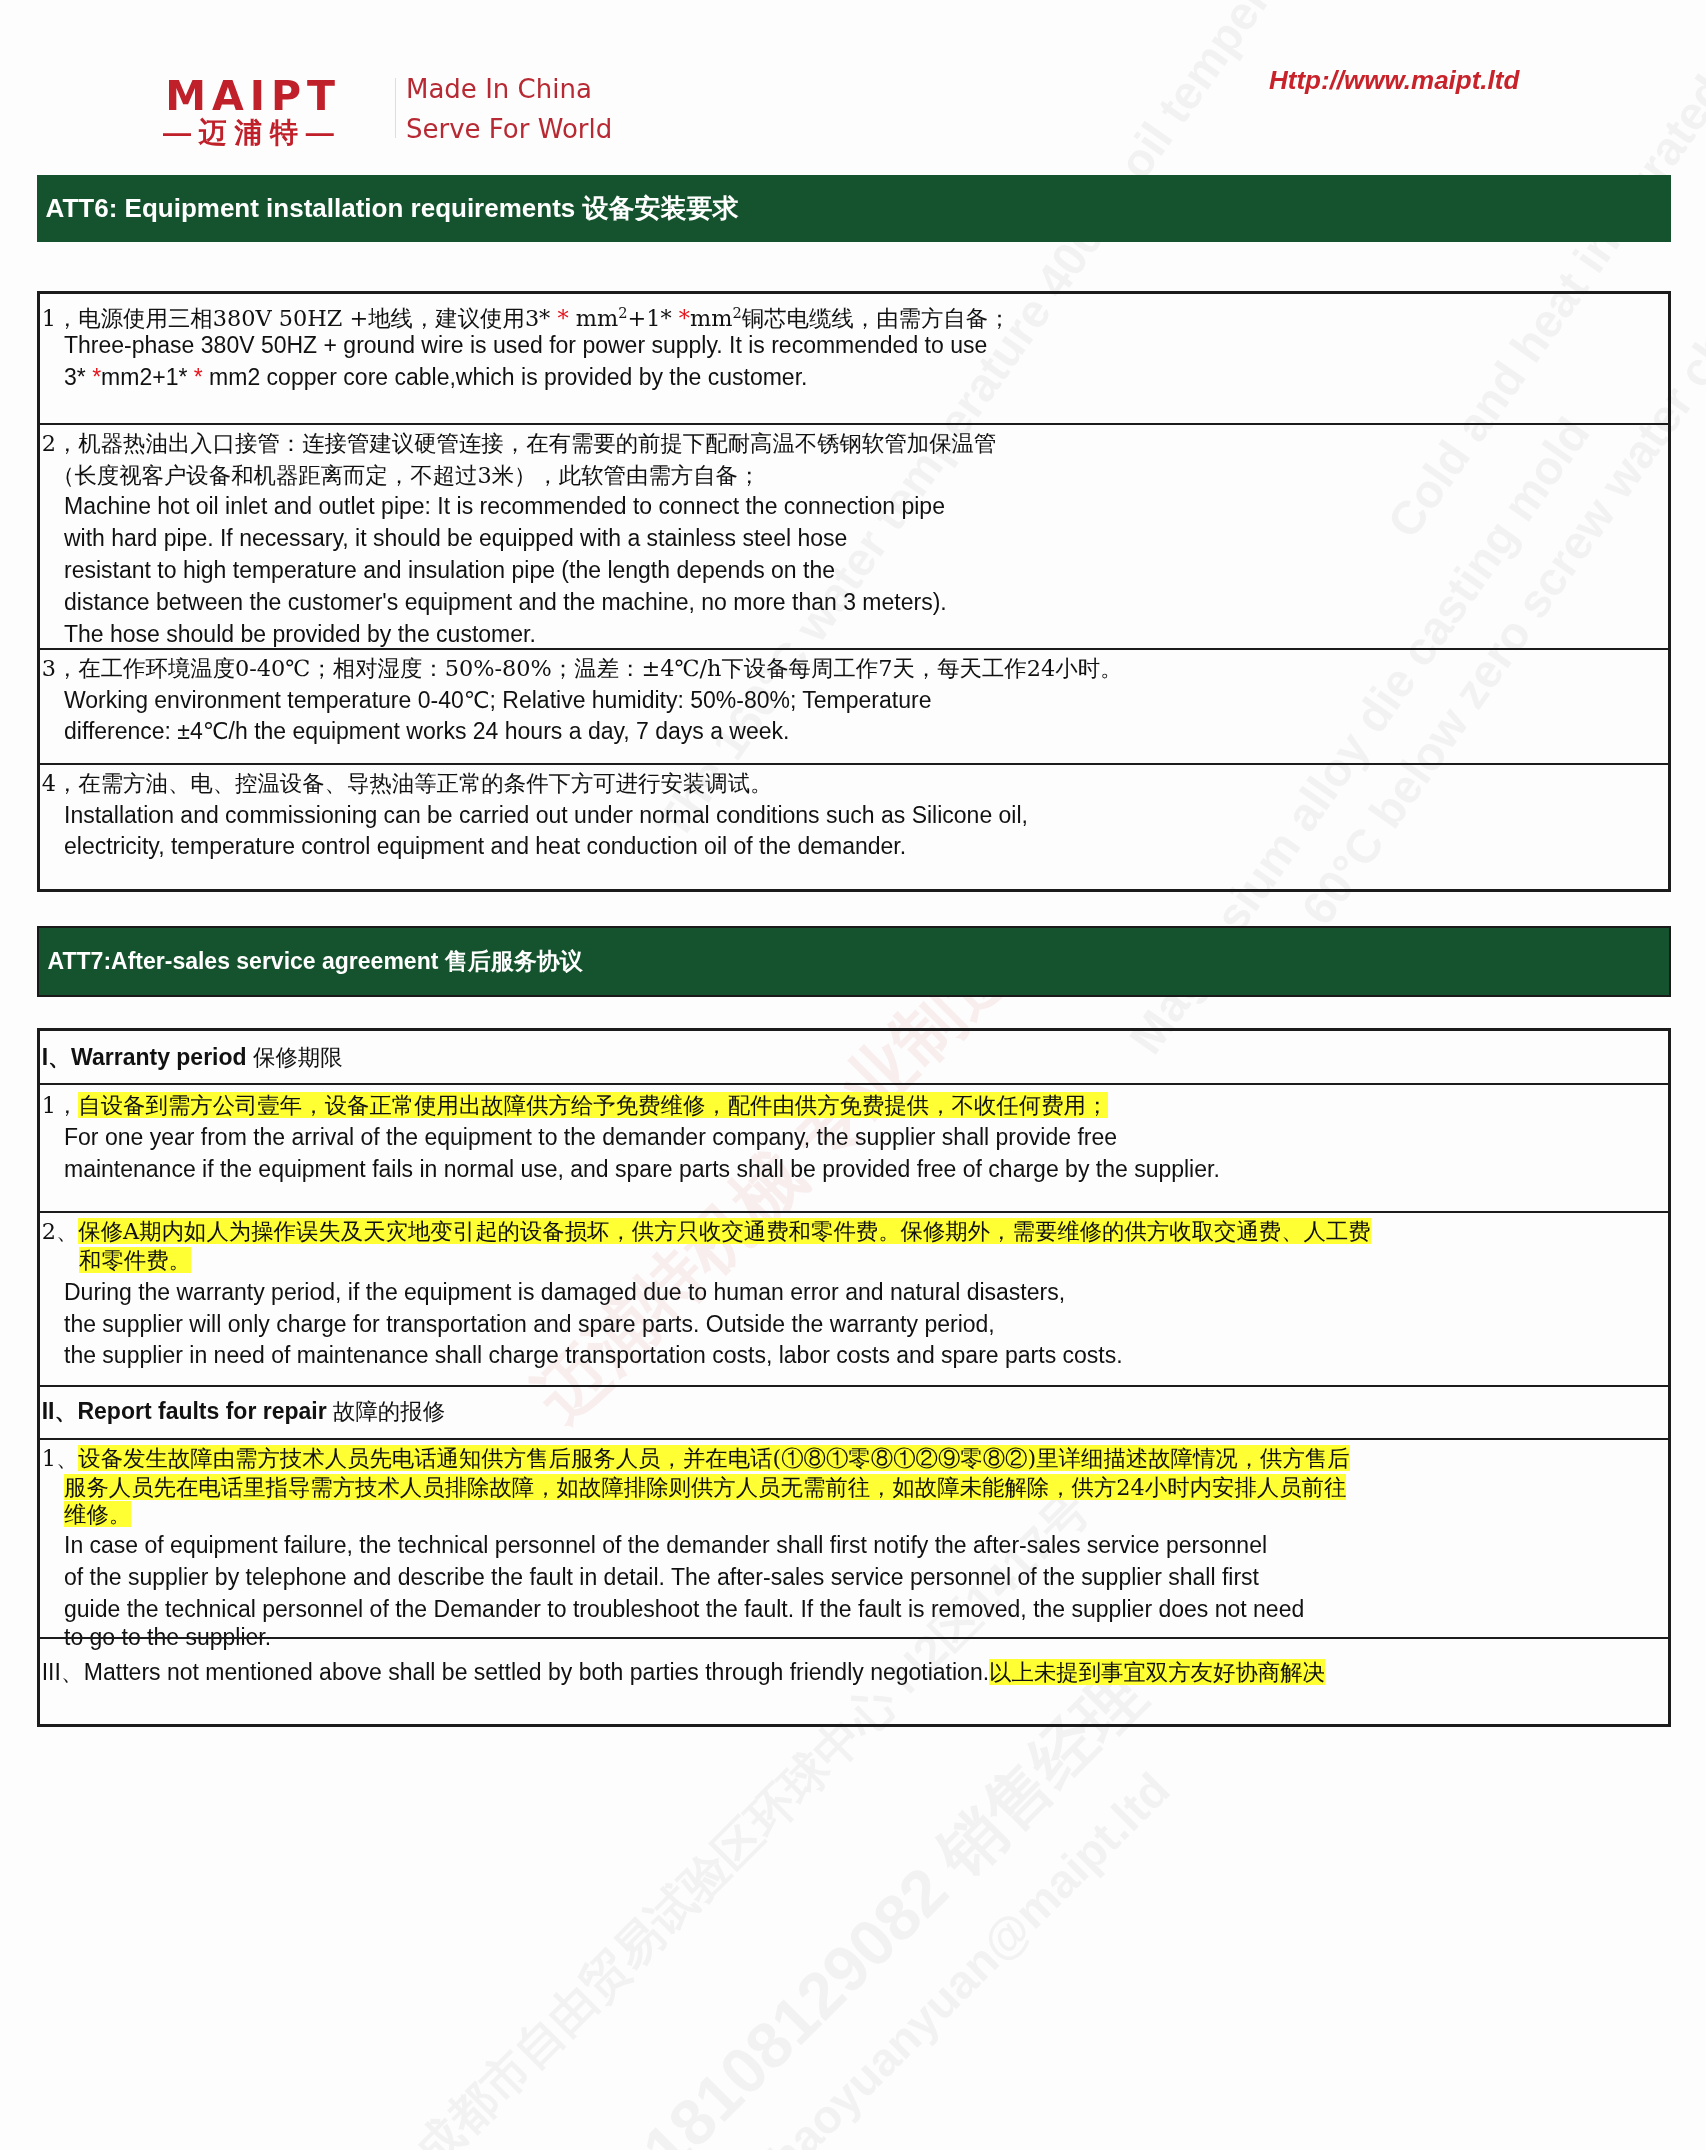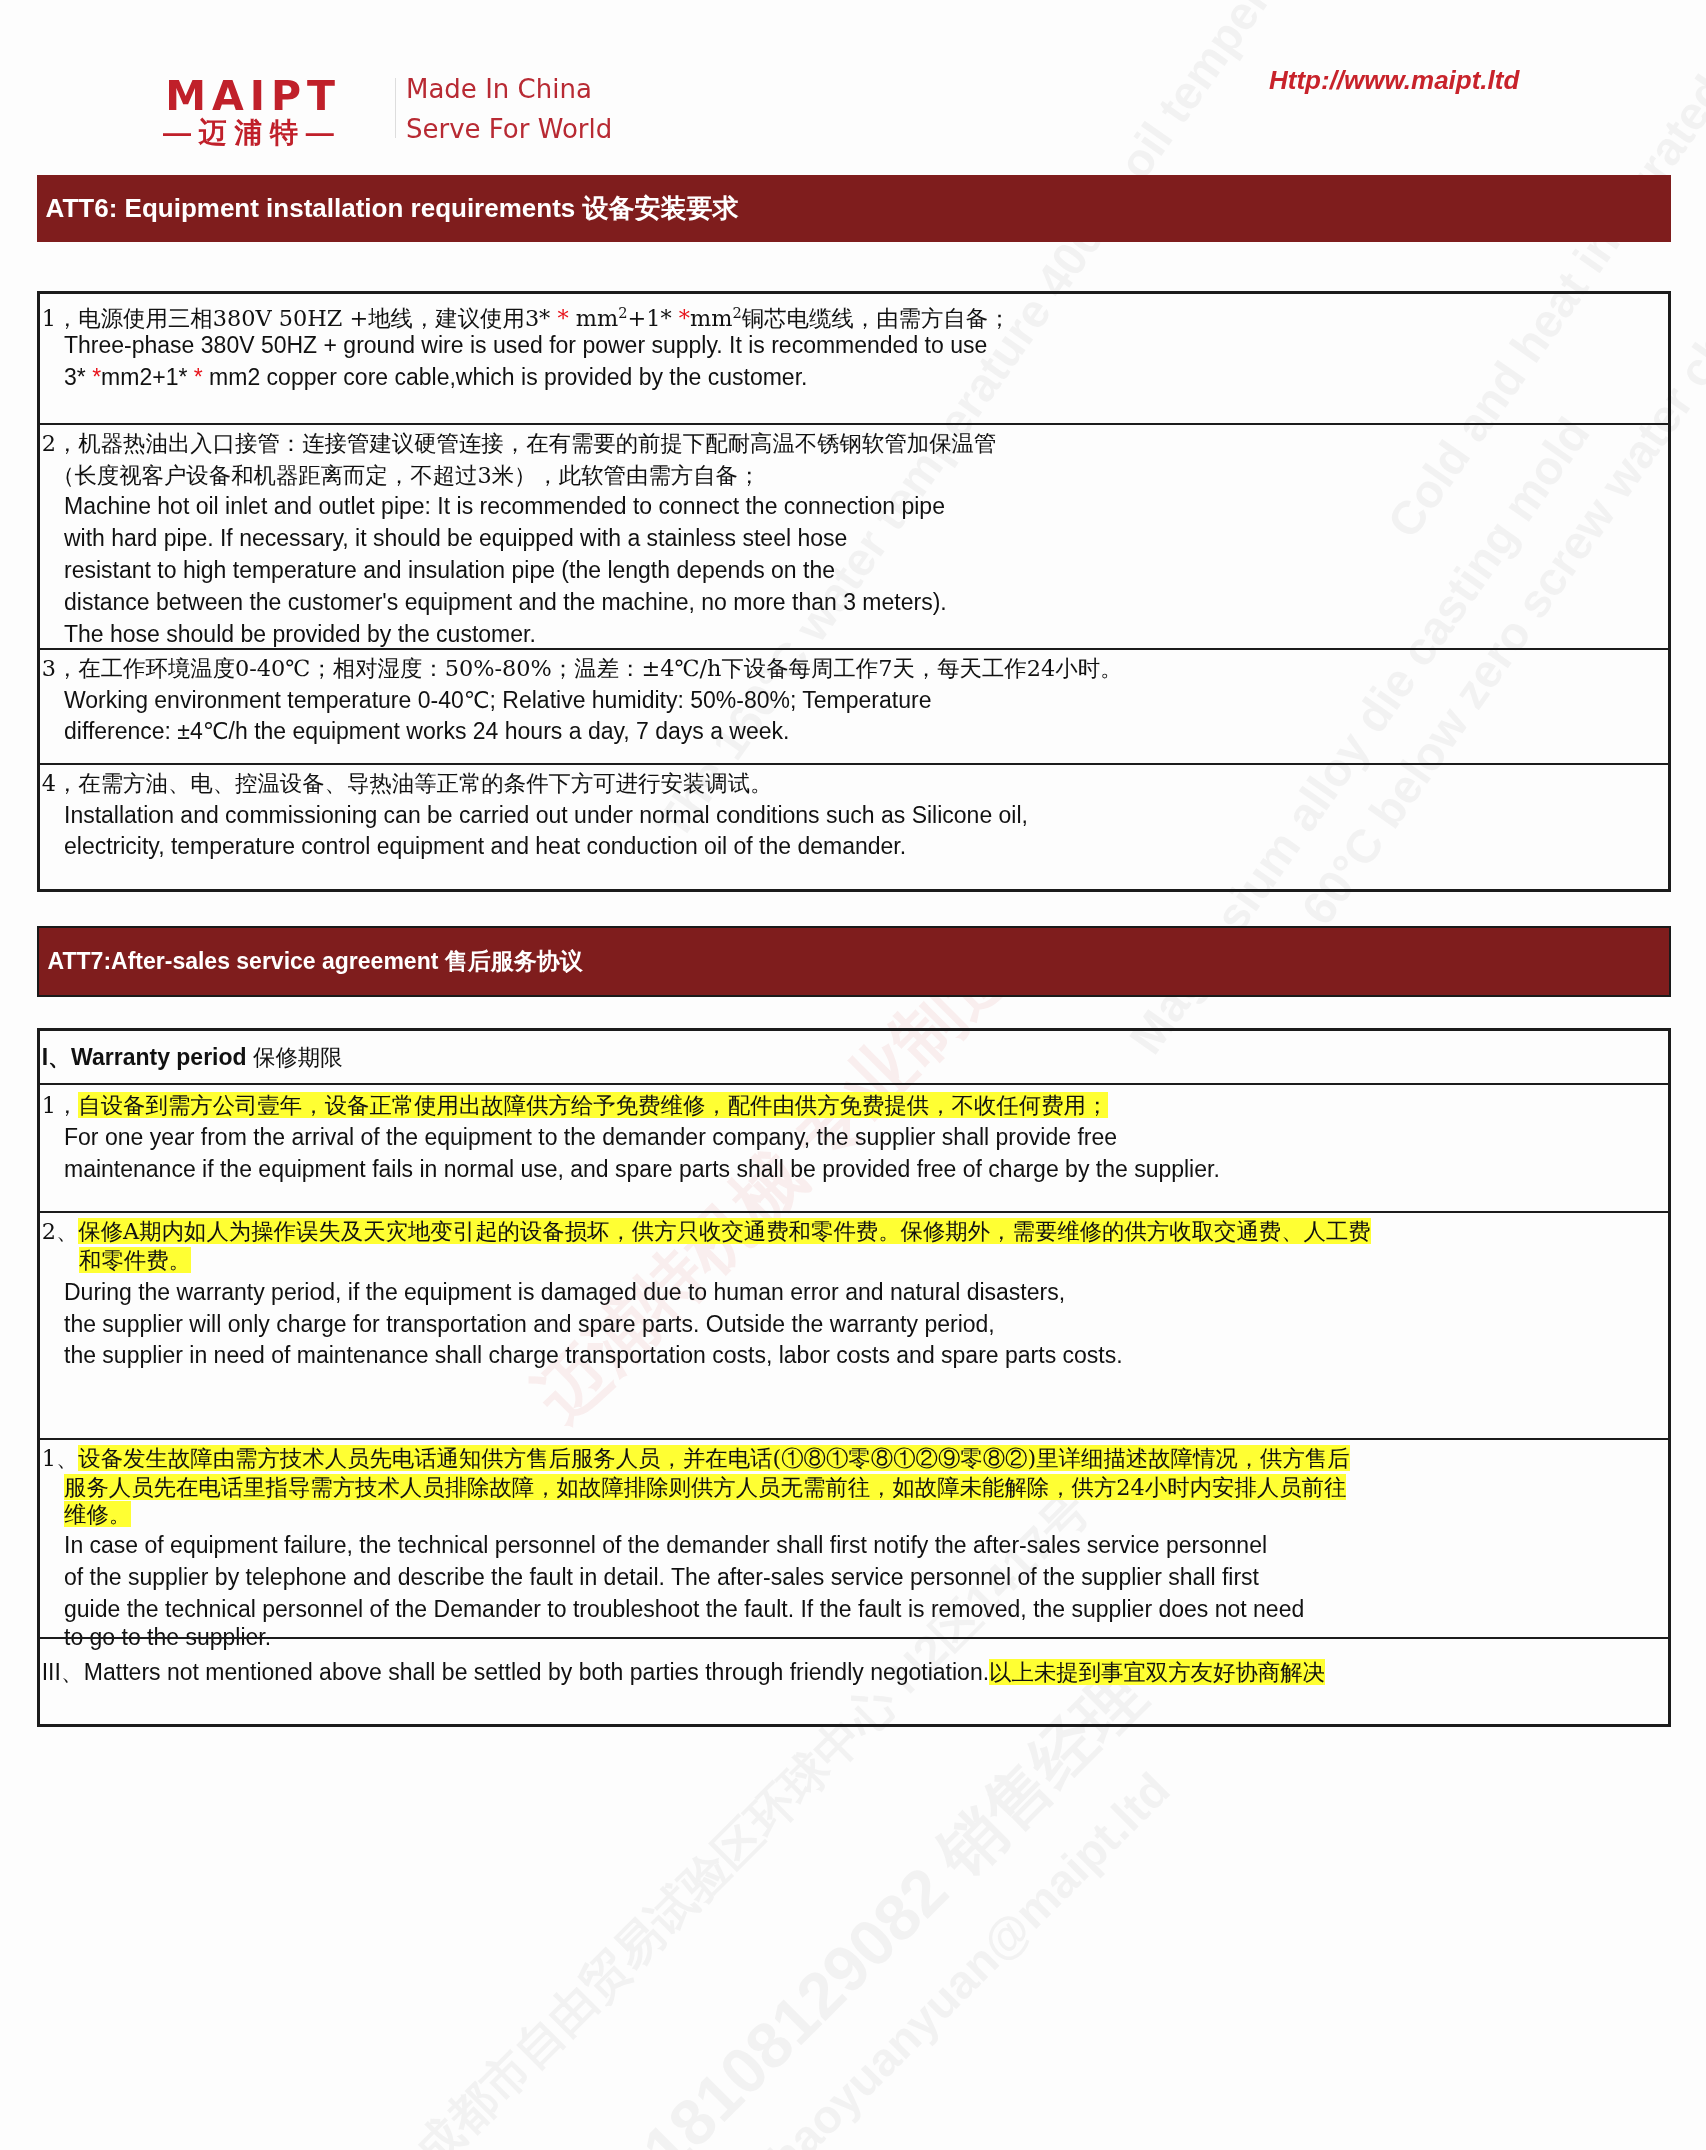--- a/index.html
+++ b/index.html
@@ -27,21 +27,21 @@
   }
   .logo-divider { position: absolute; left: 232px; top: 13px; width: 1.3px; height: 60px; background: #ddd; }
   .tagline { position: absolute; left: 243px; font-size: 26px; color: #b82a33; font-family: "DejaVu Sans", sans-serif; }
   .tagline.t1 { top: 8.6px; }
   .tagline.t2 { top: 49px; }
   .url {
     position: absolute; left: 1269px; top: 65px; font-size: 26px; font-style: italic;
     color: #c8232b; font-weight: bold;
   }
   .section-bar {
-    position: absolute; left: 37px; width: 1634px; background: #7f1d1d;
+    position: absolute; left: 37px; width: 1634px; background: #14532d;
     color: #fff; font-weight: bold; box-sizing: border-box; display: flex; align-items: center;
     padding-left: 8.6px;
   }
   .bar1 { top: 175px; height: 67px; font-size: 26px; }
   .bar2 { top: 926px; height: 71px; font-size: 23px; border: 2.6px solid #1a1a1a; }
   .table {
     position: absolute; left: 37px; width: 1634px; border: 3px solid #1c1c1c; box-sizing: border-box;
   }
   .t1 { top: 291px; height: 601px; }
   .t2 { top: 1028px; height: 699px; }
@@ -121,20 +121,23 @@
     <div class="line" style="left:24px; top:36px;">For one year from the arrival of the equipment to the demander company, the supplier shall provide free</div>
     <div class="line" style="left:24px; top:68px;">maintenance if the equipment fails in normal use, and spare parts shall be provided free of charge by the supplier.</div>
   </div>
   <div class="row" style="top:180px; height:166px;">
     <div class="line cn" style="left:1.7px; top:1.7px;"><span>2、</span><span class="hl">保修A期内如人为操作误失及天灾地变引起的设备损坏，供方只收交通费和零件费。保修期外，需要维修的供方收取交通费、人工费</span></div>
     <div class="line cn" style="left:39px; top:31px;"><span class="hl">和零件费。</span></div>
     <div class="line" style="left:24px; top:95px;">the supplier will only charge for transportation and spare parts. Outside the warranty period,</div>
     <div class="line" style="left:24px; top:63px;">During the warranty period, if the equipment is damaged due to human error and natural disasters,</div>
     <div class="line" style="left:24px; top:126px;">the supplier in need of maintenance shall charge transportation costs, labor costs and spare parts costs.</div>
   </div>
+  <div class="row" style="top:354px; height:52px;">
+    <div class="line bold" style="left:1.7px; top:7.7px;"><span>II、Report faults for repair  </span><span class="cn" style="font-weight:normal">故障的报修</span></div>
+  </div>
   <div class="row" style="top:407px; height:199px;">
     <div class="line cn" style="left:1.7px; top:1.7px;"><span>1、</span><span class="hl">设备发生故障由需方技术人员先电话通知供方售后服务人员，并在电话(①⑧①零⑧①②⑨零⑧②)里详细描述故障情况，供方售后</span></div>
     <div class="line cn" style="left:24px; top:31px;"><span class="hl">服务人员先在电话里指导需方技术人员排除故障，如故障排除则供方人员无需前往，如故障未能解除，供方24小时内安排人员前往</span></div>
     <div class="line cn" style="left:24px; top:58px;"><span class="hl">维修。</span></div>
     <div class="line" style="left:24px; top:89px;">In case of equipment failure, the technical personnel of the demander shall first notify the after-sales service personnel</div>
     <div class="line" style="left:24px; top:153px;">guide the technical personnel of the Demander to troubleshoot the fault. If the fault is removed, the supplier does not need</div>
     <div class="line" style="left:24px; top:121px;">of the supplier by telephone and describe the fault in detail. The after-sales service personnel of the supplier shall first</div>
     <div class="line" style="left:24px; top:181px; z-index:0;">to go to the supplier.</div>
   </div>
   <div class="row" style="top:606px; height:96px; background:transparent;">

